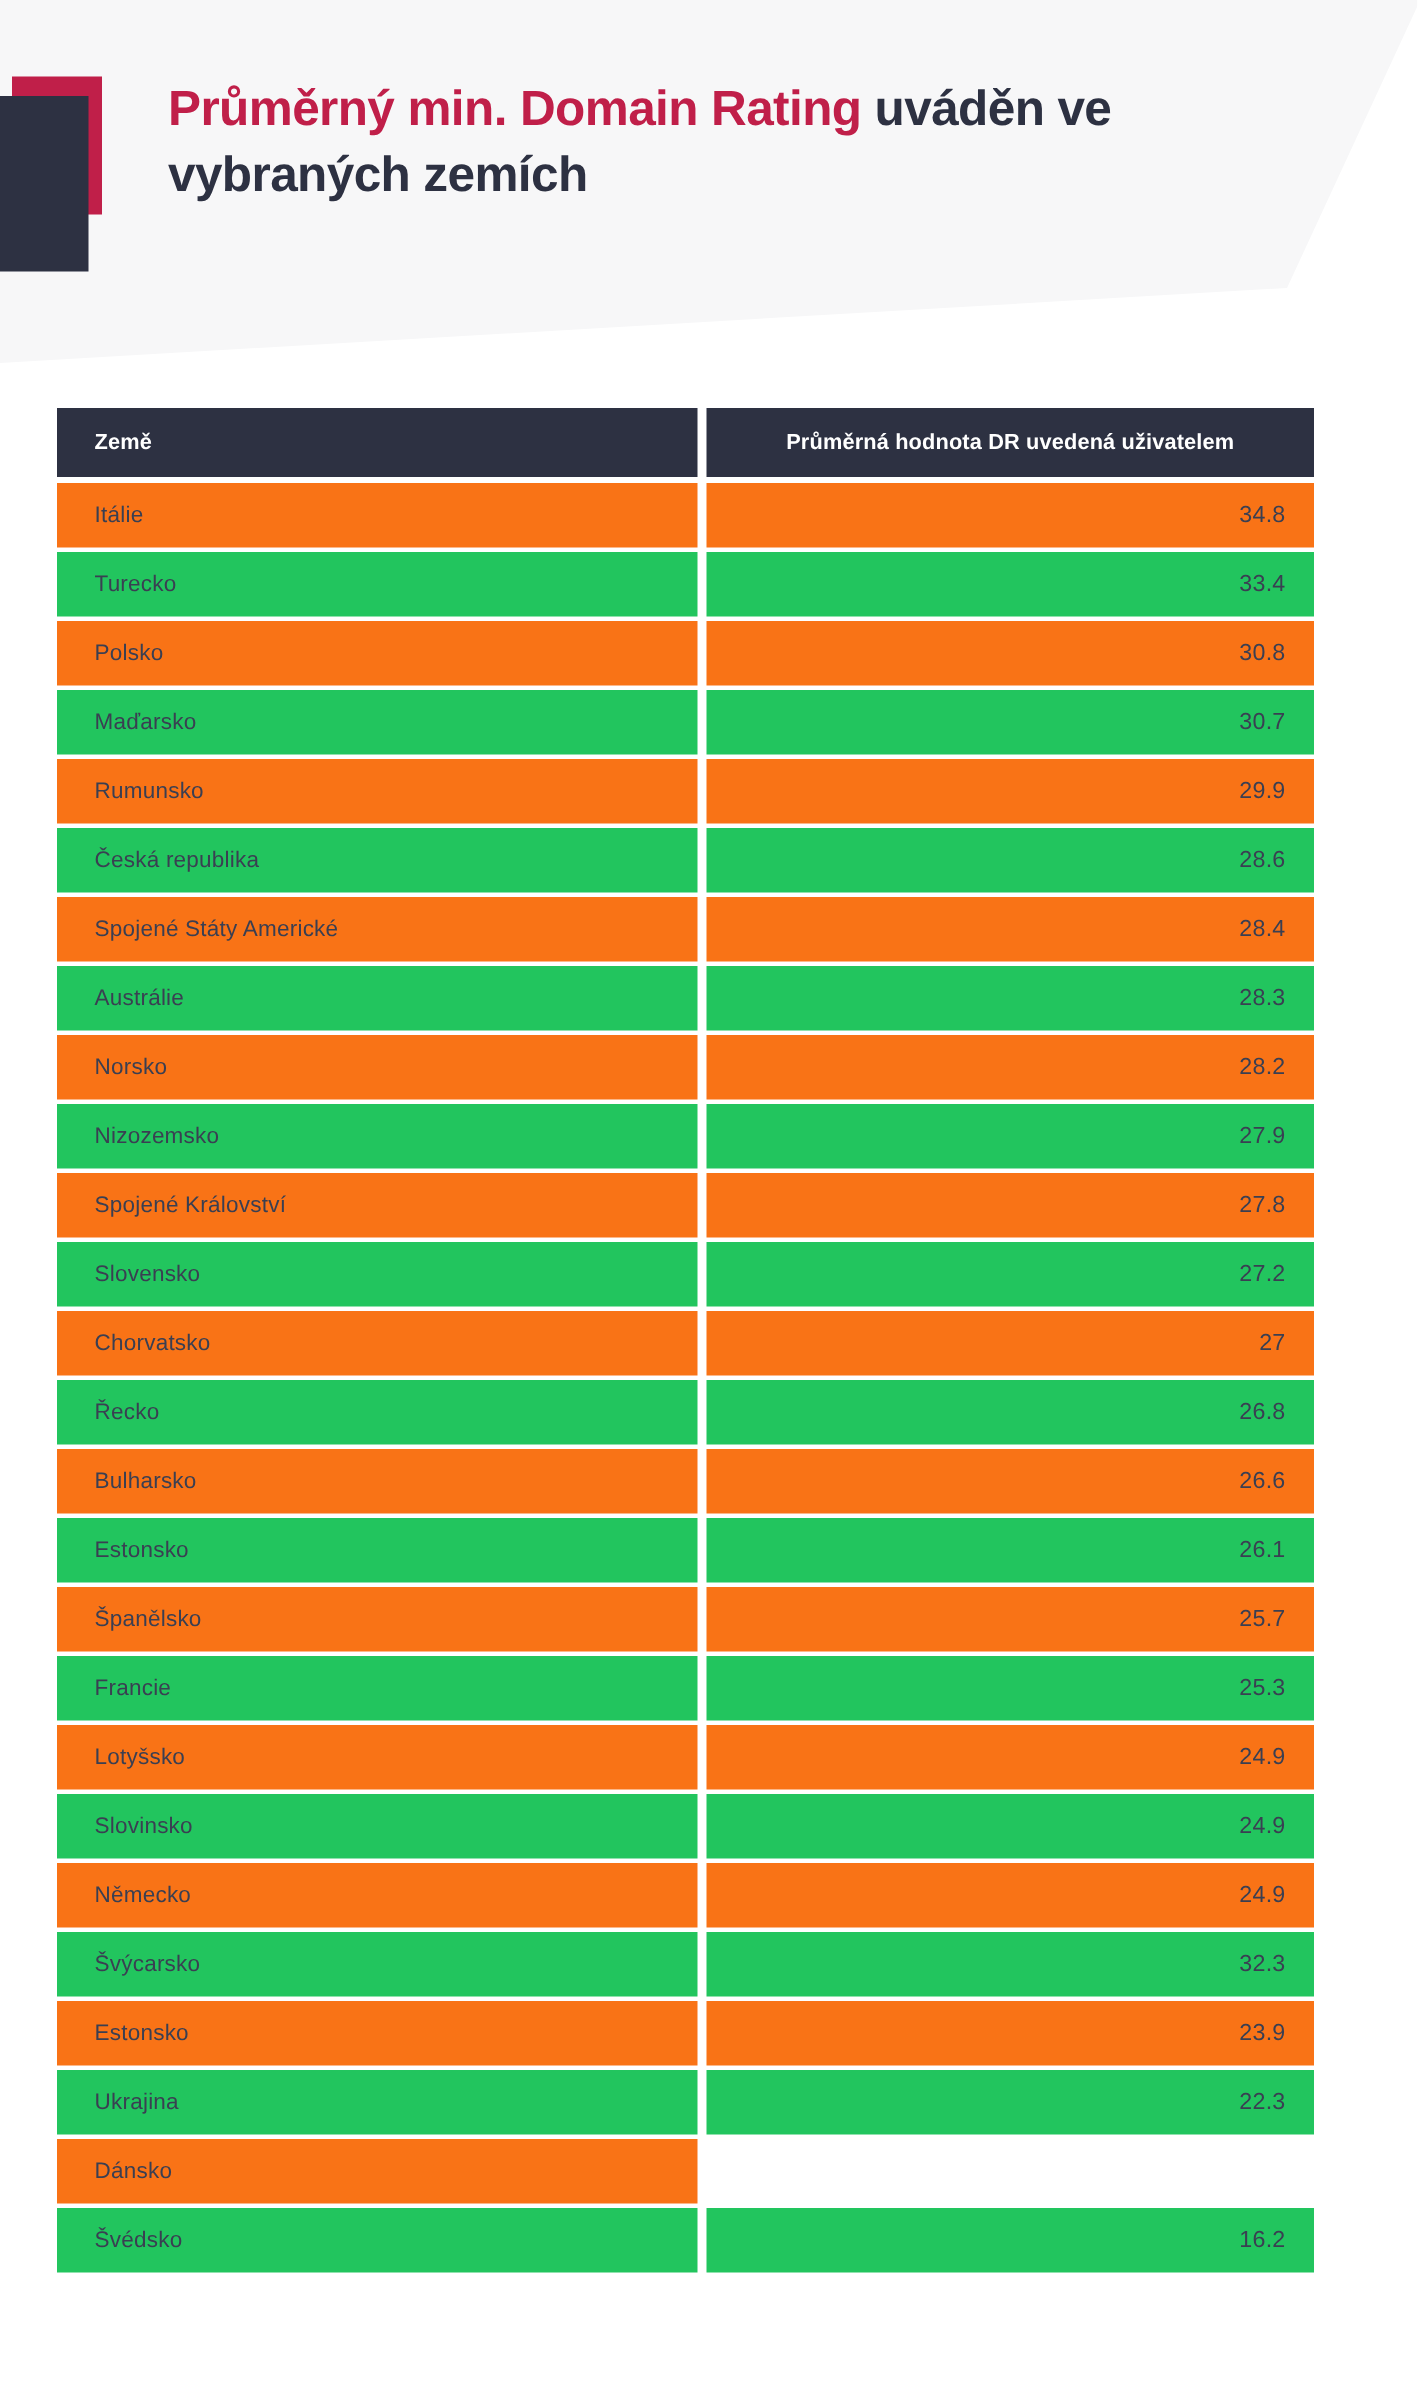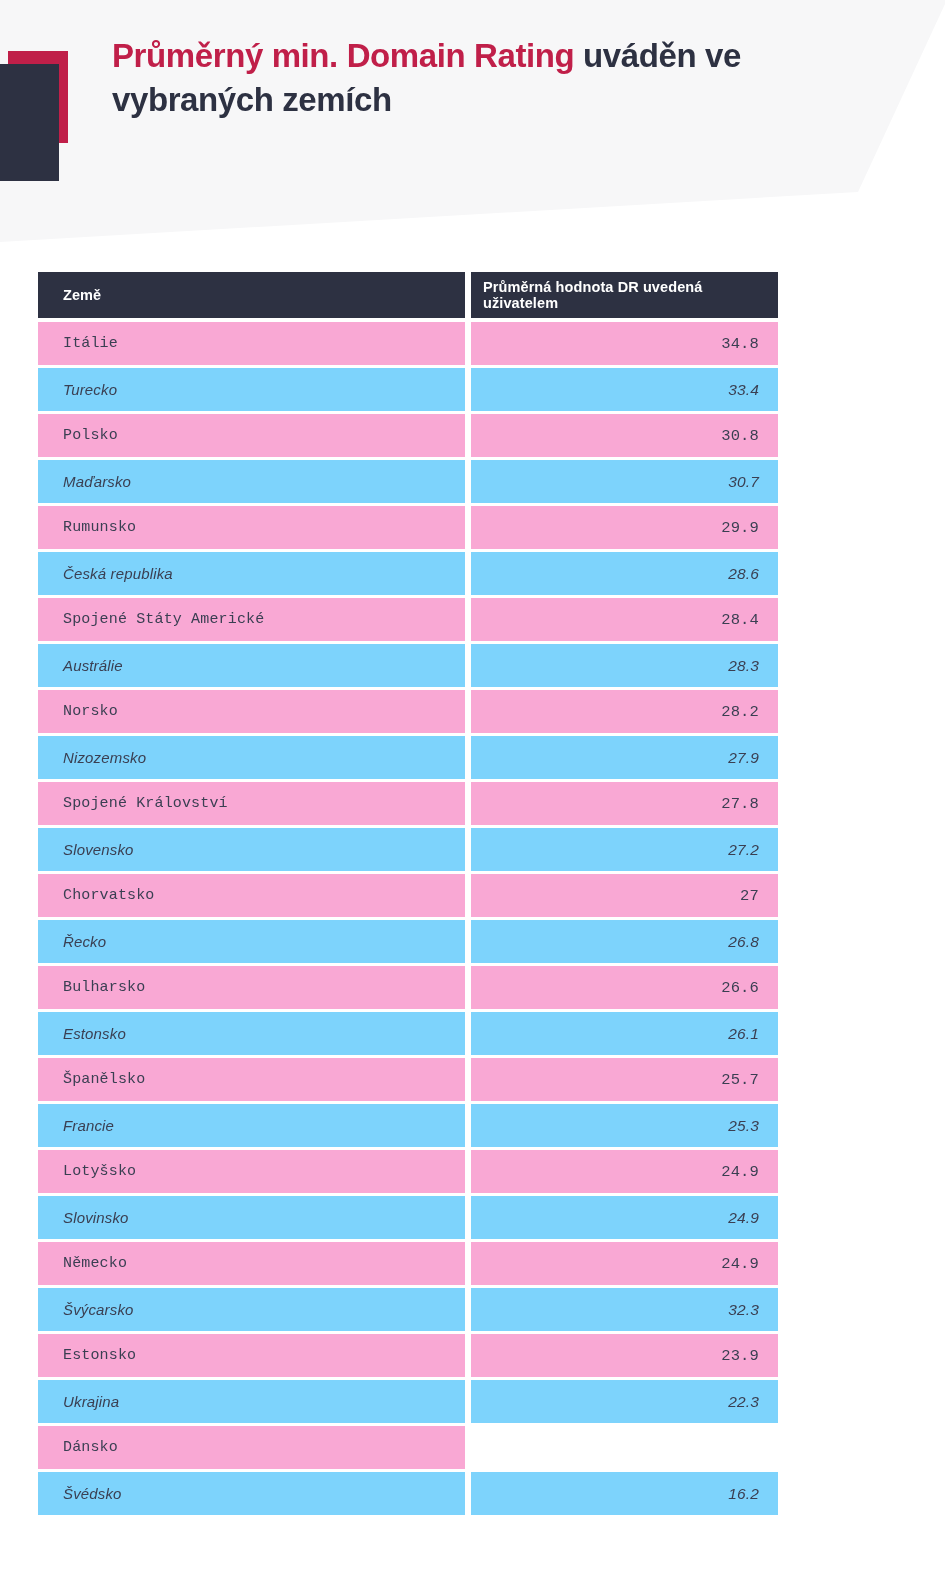--- a/index.html
+++ b/index.html
@@ -44,40 +44,40 @@
     left: 0px;
     top: 64px;
     width: 59px;
     height: 117px;
     background: #2d3142;
   }
 
   .title {
     position: absolute;
     left: 112px;
-    top: 34px;
+    top: 50px;
     width: 760px;
     z-index: 2;
     font-size: 33px;
     line-height: 1.33;
     font-weight: bold;
     letter-spacing: -0.4px;
     color: #2d3142;
     margin: 0;
   }
   .title .accent {
     color: #c01f49;
   }
 
   
   .table-wrap {
     position: absolute;
     left: 38px;
     top: 272px;
-    width: 740px;
+    width: 838px;
     z-index: 2;
   }
 
   .trow {
     display: flex;
     width: 100%;
     gap: 6px;
     margin-bottom: 3px;
   }
 
@@ -120,27 +120,25 @@
 
   
   .trow.body .cell-country,
   .trow.body .cell-value {
     font-size: 15px;
     color: #3a3f52;
     letter-spacing: 0.15px;
   }
   .trow.body.odd .cell-country,
   .trow.body.odd .cell-value {
-    background: #f9a8d4;
-    font-family: Liberation Mono, monospace;
+    background: #f97316;
   }
   .trow.body.even .cell-country,
   .trow.body.even .cell-value {
-    background: #7dd3fc;
-    font-style: italic;
+    background: #22c55e;
   }
   .trow.body .cell-value {
     font-size: 15.5px;
   }
 </style>
 </head>
 <body>
 
 <div class="banner"></div>
 <div class="deco deco-crimson"></div>

